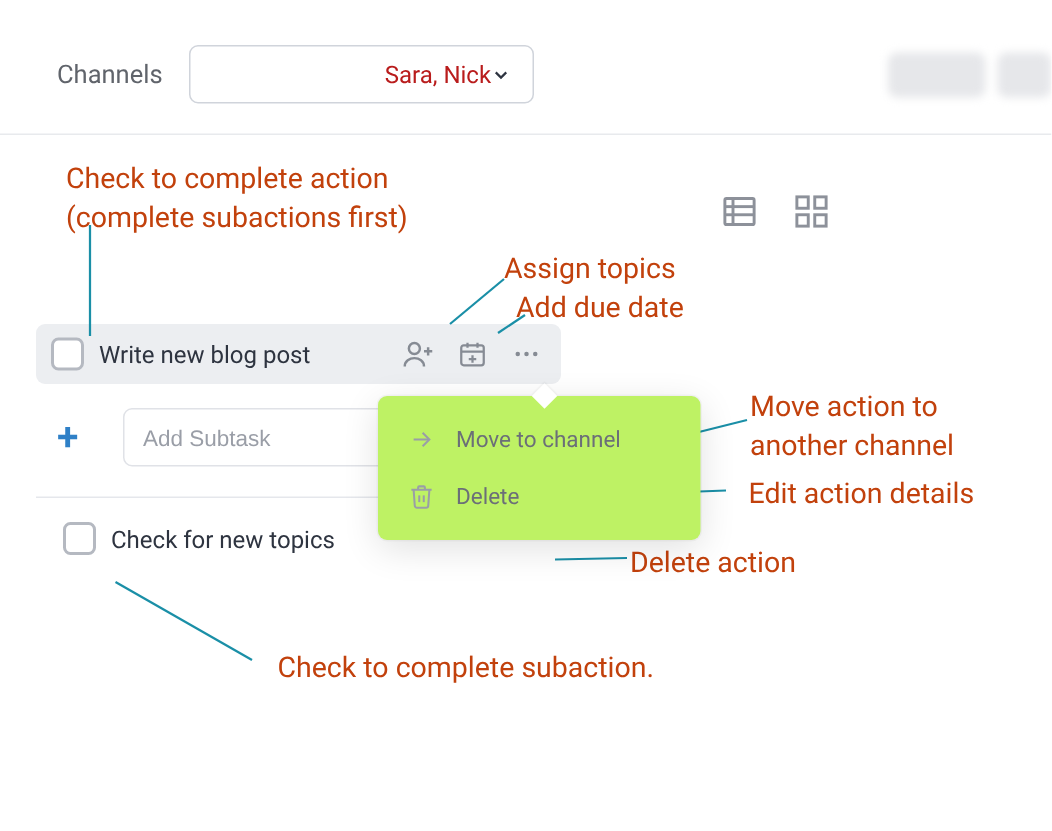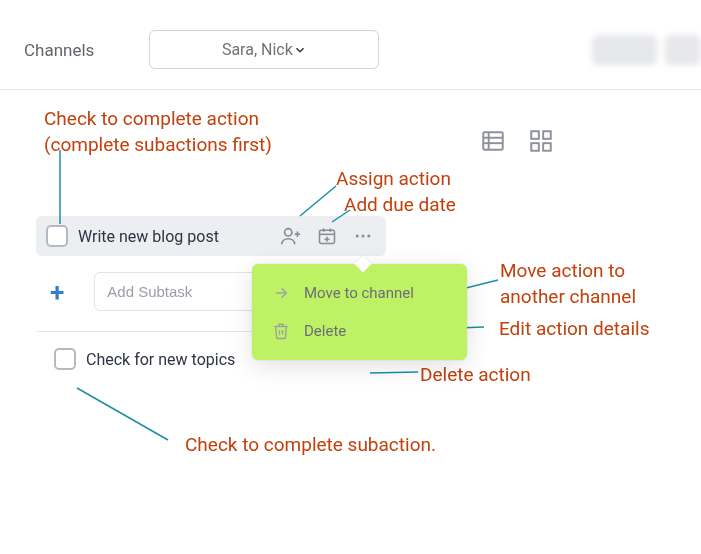--- a/index.html
+++ b/index.html
@@ -7,40 +7,39 @@
       font-family: -apple-system, BlinkMacSystemFont, "Segoe UI", Roboto, Helvetica, Arial, sans-serif;
       width: 701px;
       height: 554px;
       background: #fff;
       position: relative;
       overflow: hidden;
     }
     .header {
       display: flex;
       align-items: center;
-      padding: 30px 0 20px 24px;
+      padding: 30px 0 20px 38px;
       gap: 18px;
       border-bottom: 1px solid #e8eaed;
     }
     .header-label {
       color: #60646b;
       font-size: 17px;
     }
     .dropdown {
       display: flex;
       align-items: center;
-      justify-content: center;
+      justify-content: flex-end;
       border: 1px solid #d0d4db;
       border-radius: 6px;
       padding: 9px 14px;
       min-width: 230px;
       cursor: pointer;
-      color: #737373;
+      color: #b91c1c;
       font-size: 16px;
-      margin-left: 37px;
     }
     .dropdown svg { flex-shrink: 0; }
     .header-blur {
       display: flex;
       gap: 8px;
       margin-left: auto;
       margin-right: 0;
       filter: blur(3px);
     }
     .header-blur .pill {
@@ -56,21 +55,21 @@
       display: flex;
       gap: 22px;
     }
     .view-btn {
       color: #8d919a;
       cursor: pointer;
     }
     .task-panel {
       position: absolute;
       top: 216px;
-      left: 36px;
+      left: 24px;
       width: 350px;
     }
     .task-row {
       display: flex;
       align-items: center;
       background: #eceef1;
       border-radius: 6px;
       padding: 9px 10px;
       gap: 10px;
     }
@@ -283,21 +282,21 @@
           <path d="M14 11v6"></path>
           <path d="M9 6V4a1 1 0 0 1 1-1h4a1 1 0 0 1 1 1v2"></path>
         </svg>
     </span>
     <span>Delete</span>
   </div>
 </div>
 
 <div class="anno" style="top:106px; left:44px; white-space:pre-line;">Check to complete action
 (complete subactions first)</div>
-<div class="anno" style="top:166px; left:336px;">Assign action</div>
+<div class="anno" style="top:166px; left:336px;">Assign topics</div>
 <div class="anno" style="top:192px; left:344px;">Add due date</div>
 <div class="anno" style="top:258px; left:500px; white-space:pre-line;">Move action to
 another channel</div>
 <div class="anno" style="top:316px; left:486px;margin-left:13px;">Edit action details</div>
 <div class="anno" style="top:362px; left:420px;">Delete action</div>
 <div class="anno" style="top:432px; left:185px;">Check to complete subaction.</div>
 
 <svg class="lines">
   <line x1="60" y1="150" x2="60" y2="224"></line>
   <line x1="300" y1="216" x2="336" y2="186"></line>

